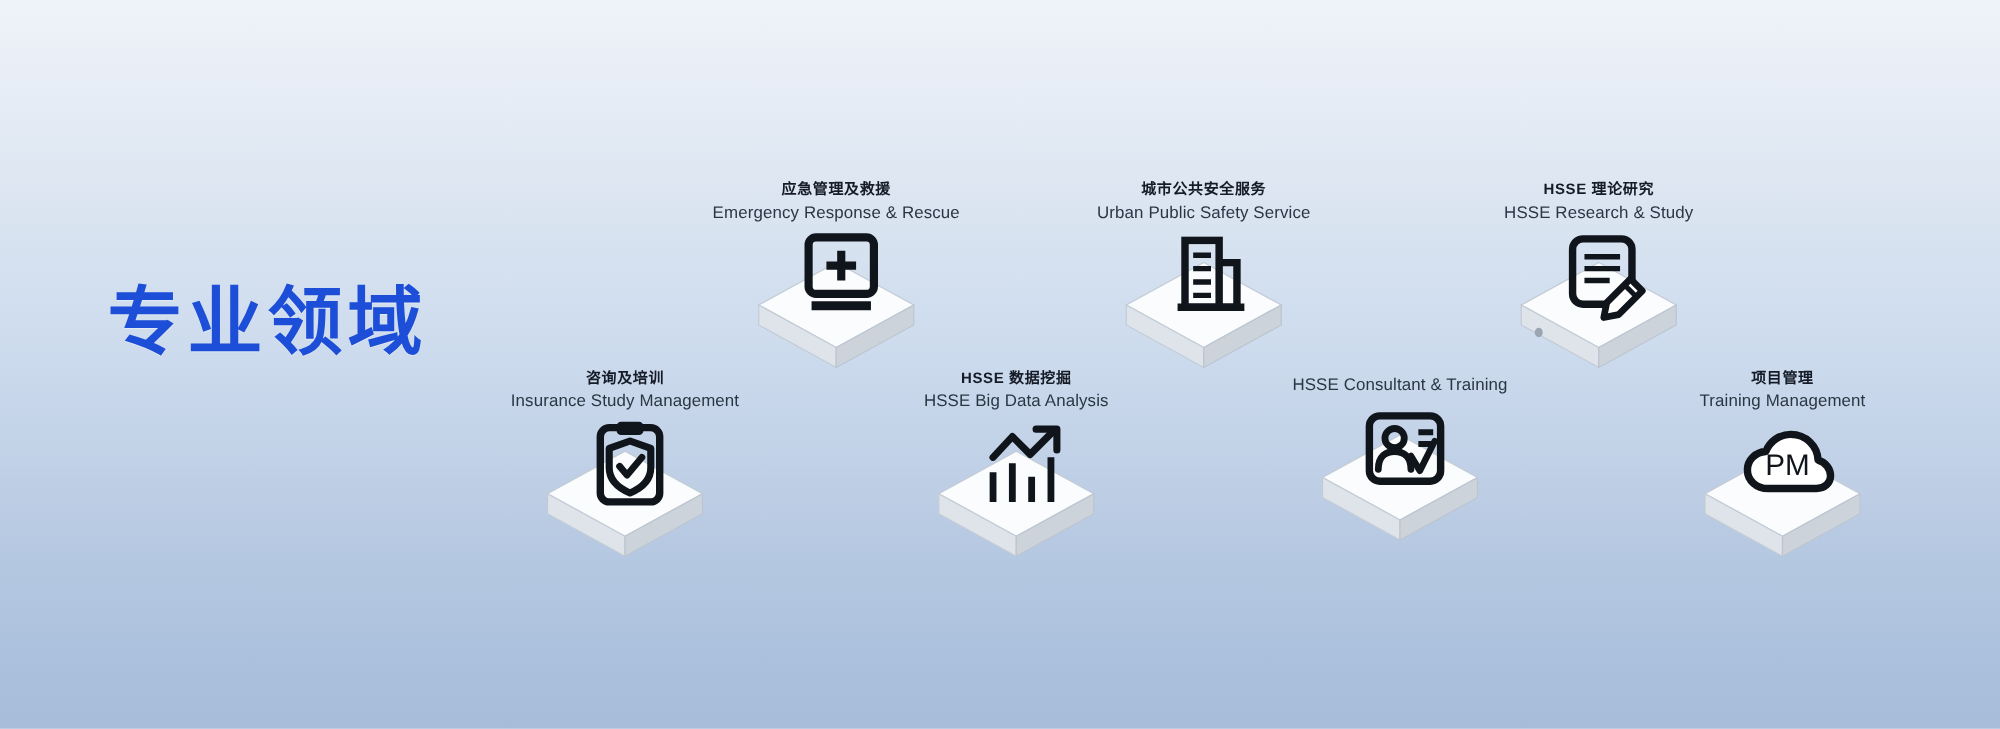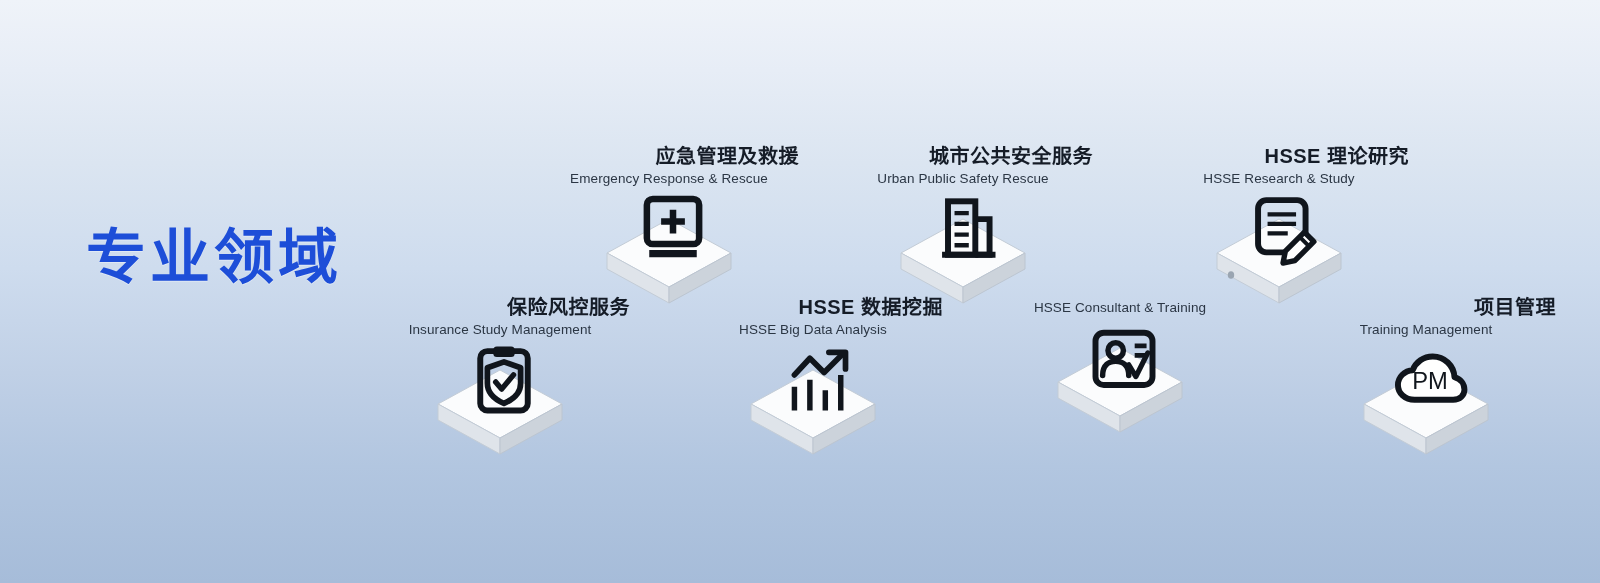--- a/index.html
+++ b/index.html
@@ -43,27 +43,26 @@
   }
 
   
   .domain-item {
     position: absolute;
     width: 260px;
     margin-left: -130px;
     text-align: center;
   }
   .domain-label-cn {
-    font-size: 20px;
+    font-size: 12px;
     font-weight: 700;
     color: #151c27;
     line-height: 1.1;
     letter-spacing: 0.5px;
     white-space: nowrap;
-    text-align: right;
   }
   .domain-label-en {
     margin-top: 4px;
     font-size: 13.5px;
     font-weight: 400;
     color: #2b3644;
     line-height: 1.15;
     letter-spacing: 0.1px;
     white-space: nowrap;
   }
@@ -129,21 +128,21 @@
           <rect x="10" y="5" width="44" height="38" rx="5" ry="5" fill="none" stroke="#10151c" stroke-width="5.5"></rect>
           <path d="M32 14 V34 M22 24 H42" fill="none" stroke="#10151c" stroke-width="5.5" stroke-linecap="butt"></path>
           <path d="M12 51 H52" fill="none" stroke="#10151c" stroke-width="6"></path>
         </svg>
       </div>
     </div>
   </div>
 
   <div class="domain-item" id="item-urban">
     <div class="domain-label-cn">城市公共安全服务</div>
-    <div class="domain-label-en">Urban Public Safety Rescue</div>
+    <div class="domain-label-en">Urban Public Safety Service</div>
     <div class="pedestal-wrap">
       <div class="pedestal">
         <svg viewBox="0 0 132 96" width="132" height="96" xmlns="http://www.w3.org/2000/svg">
           <polygon points="66,6 128,40 66,74 4,40" fill="#fbfcfd" stroke="#c3ccd6" stroke-width="1"></polygon>
           <polygon points="4,40 66,74 66,90 4,56" fill="#dfe4ea" stroke="#c3ccd6" stroke-width="1"></polygon>
           <polygon points="128,40 66,74 66,90 128,56" fill="#ccd3db" stroke="#bcc5d0" stroke-width="1"></polygon>
         </svg>
       </div>
       <div class="icon-holder">
         <svg viewBox="0 0 64 64" xmlns="http://www.w3.org/2000/svg">
@@ -173,21 +172,21 @@
           <rect x="11" y="6" width="40" height="44" rx="7" ry="7" fill="none" stroke="#10151c" stroke-width="5"></rect>
           <path d="M19 18 H43 M19 26 H43 M19 34 H36" fill="none" stroke="#10151c" stroke-width="3.6"></path>
           <path d="M34 49 L50 33 L58 41 L42 57 L32 59 Z" fill="#ffffff" stroke="#10151c" stroke-width="4.5" stroke-linejoin="round"></path>
           <path d="M46 37 L54 45" fill="none" stroke="#10151c" stroke-width="3.4"></path>
         </svg>
       </div>
     </div>
   </div>
 
   <div class="domain-item" id="item-insurance">
-    <div class="domain-label-cn">保险风控服务</div>
+    <div class="domain-label-cn">咨询及培训</div>
     <div class="domain-label-en">Insurance Study Management</div>
     <div class="pedestal-wrap">
       <div class="pedestal">
         <svg viewBox="0 0 132 96" width="132" height="96" xmlns="http://www.w3.org/2000/svg">
           <polygon points="66,6 128,40 66,74 4,40" fill="#fbfcfd" stroke="#c3ccd6" stroke-width="1"></polygon>
           <polygon points="4,40 66,74 66,90 4,56" fill="#dfe4ea" stroke="#c3ccd6" stroke-width="1"></polygon>
           <polygon points="128,40 66,74 66,90 128,56" fill="#ccd3db" stroke="#bcc5d0" stroke-width="1"></polygon>
         </svg>
       </div>
       <div class="icon-holder">

